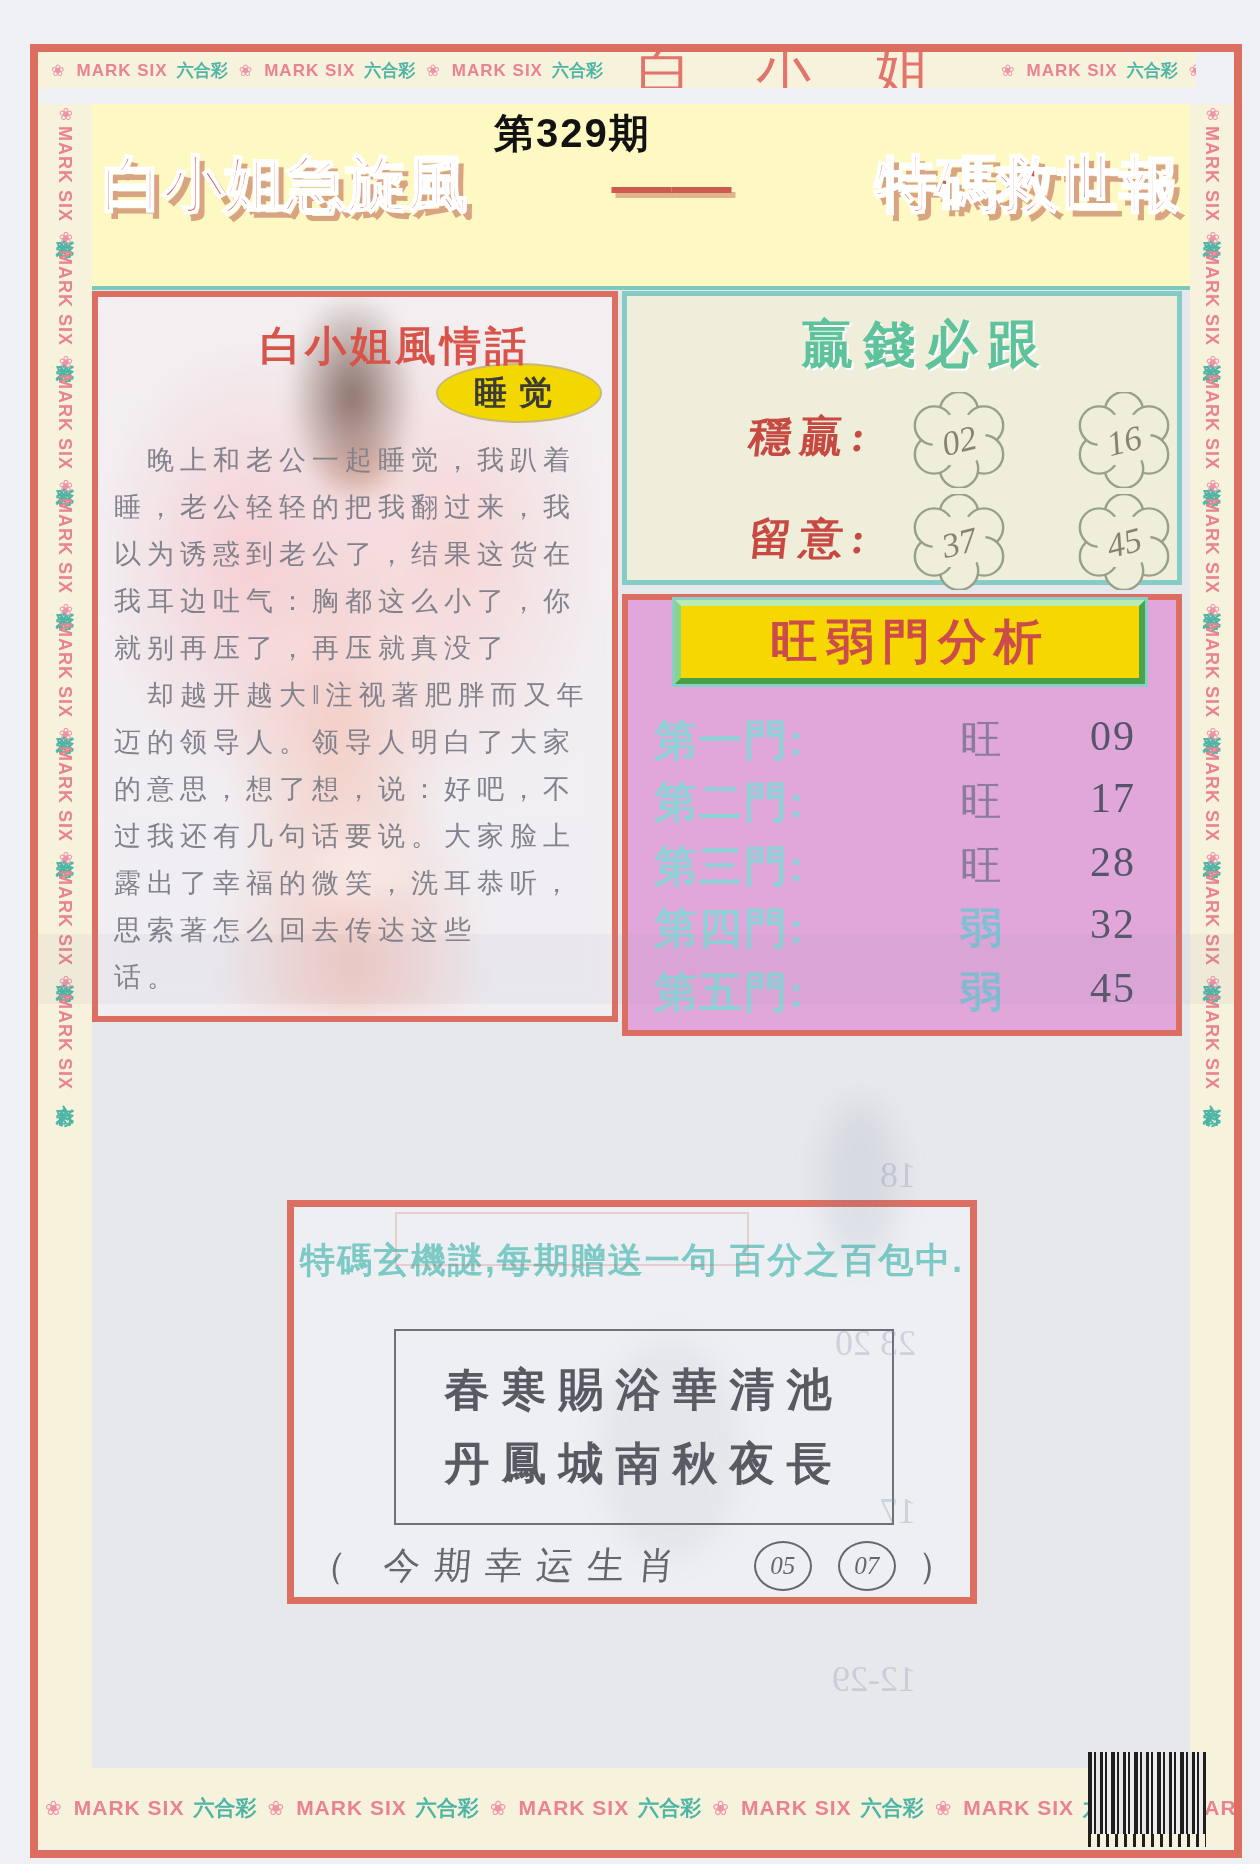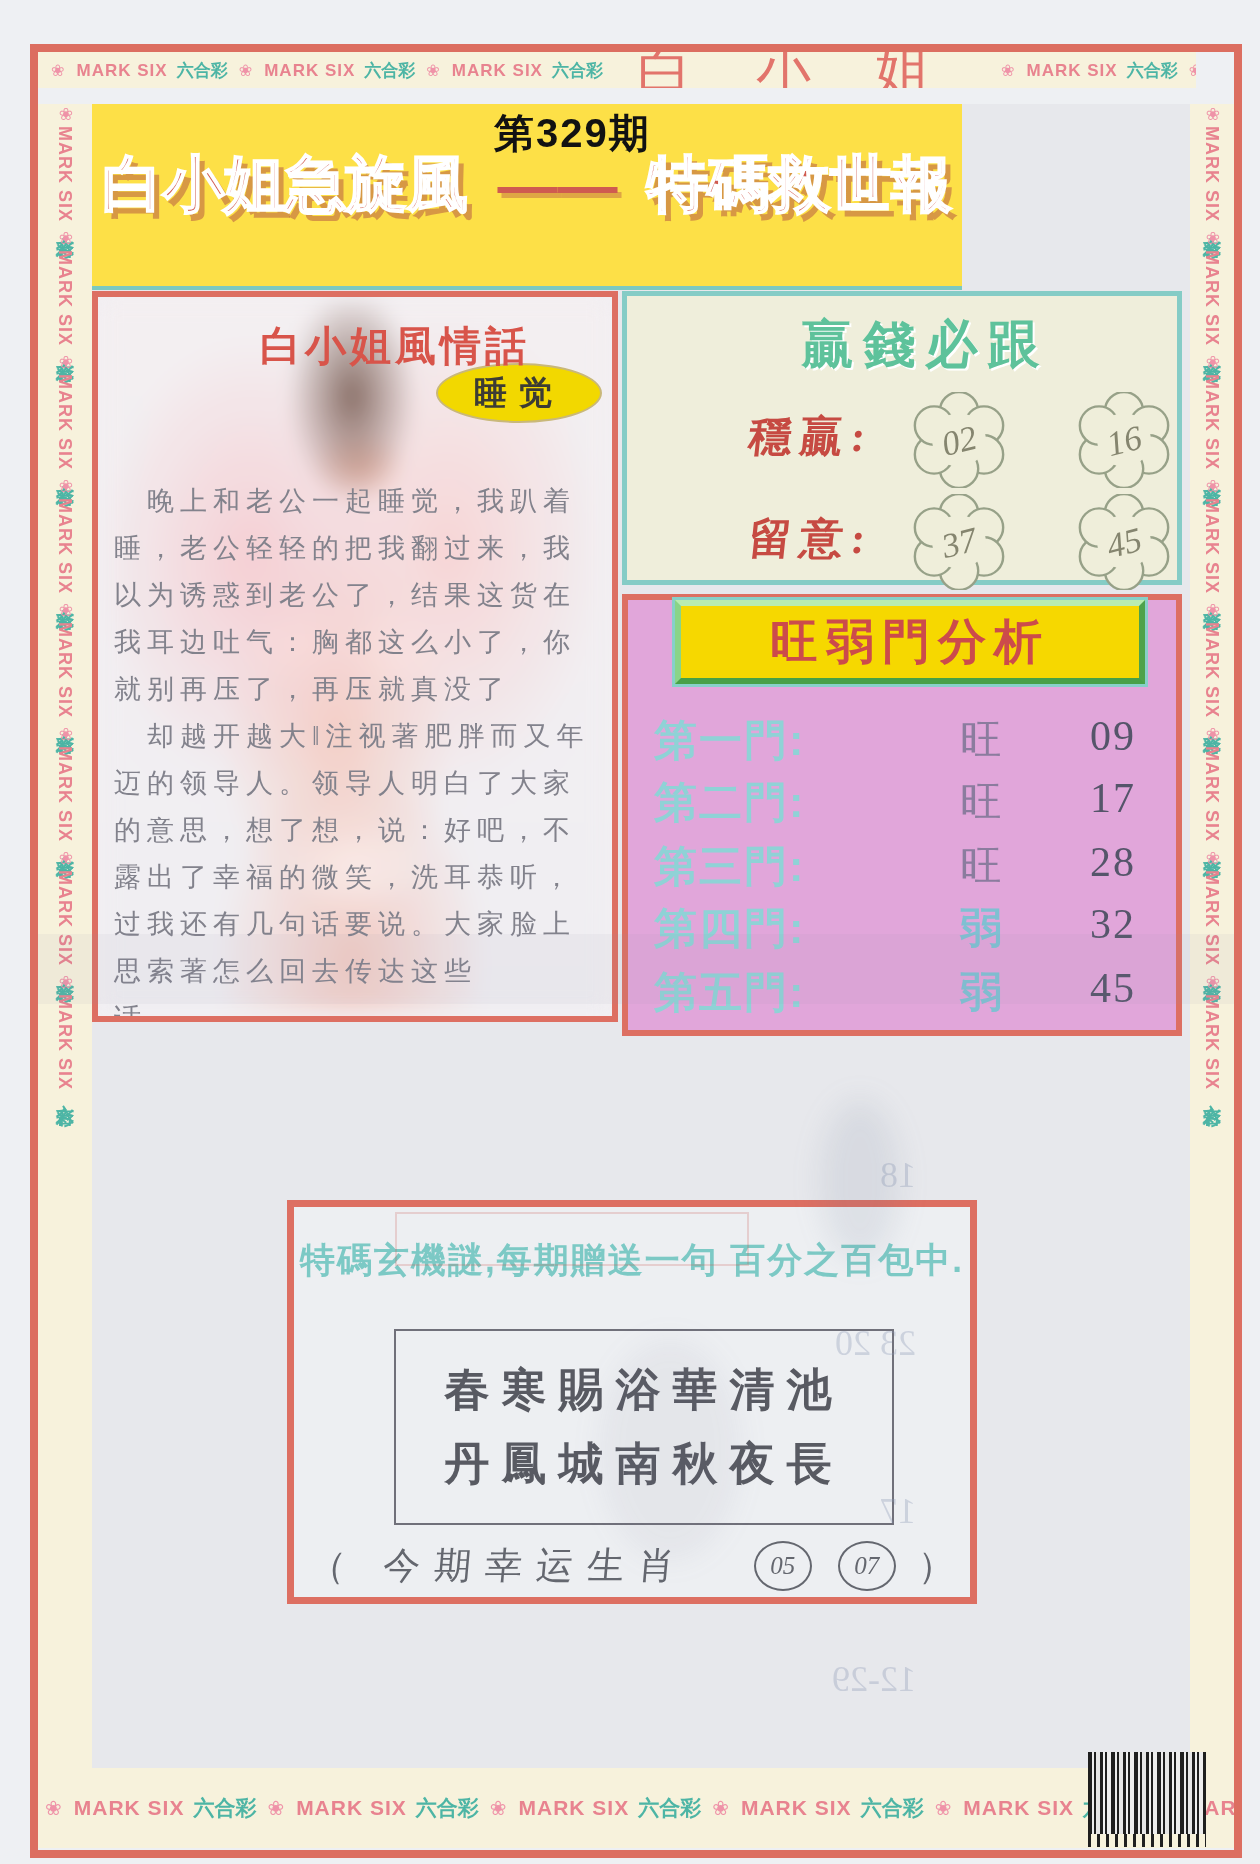--- a/index.html
+++ b/index.html
@@ -16,21 +16,21 @@
   .strip .cn{color:#4db5a5;font-weight:bold;margin:0 4px;}
   .strip-top{left:38px;top:52px;width:1152px;height:36px;display:flex;align-items:center;font-size:17px;white-space:nowrap;padding-left:6px;}
   .strip-bottom{left:38px;top:1768px;width:1196px;height:80px;display:flex;align-items:center;justify-content:space-around;font-size:21px;white-space:nowrap;}
   .strip-left,.strip-right{writing-mode:vertical-rl;text-orientation:mixed;font-size:18px;letter-spacing:2px;}
   .strip-left{left:38px;top:104px;width:54px;height:1664px;line-height:54px;}
   .strip-right{left:1190px;top:104px;width:44px;height:1664px;line-height:44px;}
 
   .masthead{font-size:55px;color:#e2746b;font-weight:normal;letter-spacing:64px;line-height:52px;margin:0 0 0 30px;white-space:nowrap;}
 
   
-  .banner{position:absolute;left:92px;top:104px;width:870px;height:182px;background:#fde047;border-bottom:4px solid #7cc9c0;z-index:4;}
+  .banner{position:absolute;left:92px;top:104px;width:1098px;height:182px;background:#fef9c3;border-bottom:4px solid #7cc9c0;z-index:4;}
   .banner-issue{position:absolute;left:402px;top:2px;font-size:40px;font-weight:bold;color:#121212;letter-spacing:2px;}
   .banner-row{position:absolute;left:10px;right:10px;top:40px;display:flex;justify-content:space-between;align-items:center;}
   .banner-big{font-size:61px;font-weight:bold;color:#cf5b50;white-space:nowrap;
     -webkit-text-stroke:2px #ffffff;text-shadow:6px 7px 0 rgba(178,80,66,.5);}
   .banner-dash{font-size:60px;font-weight:bold;color:#cf5b50;text-shadow:4px 5px 0 rgba(178,80,66,.4);}
 
   
   .article{position:absolute;left:92px;top:291px;width:514px;height:719px;border:6px solid #dd6f62;background:#f2eff2;z-index:4;overflow:hidden;}
   .photo{position:absolute;inset:4px;filter:blur(9px);opacity:.9;background:
     radial-gradient(90px 150px at 250px 95px, rgba(96,62,50,.8), rgba(96,62,50,0) 72%),
@@ -38,21 +38,21 @@
     radial-gradient(210px 300px at 150px 260px, rgba(247,198,203,.85), rgba(247,198,203,0) 75%),
     radial-gradient(210px 320px at 345px 250px, rgba(249,206,206,.85), rgba(249,206,206,0) 75%),
     radial-gradient(150px 260px at 235px 430px, rgba(245,201,190,.95), rgba(245,201,190,0) 78%),
     radial-gradient(70px 52px at 200px 345px, rgba(255,255,255,.95), rgba(255,255,255,0) 85%),
     radial-gradient(70px 52px at 285px 350px, rgba(255,255,255,.9), rgba(255,255,255,0) 85%),
     radial-gradient(90px 70px at 250px 560px, rgba(255,255,255,.85), rgba(255,255,255,0) 85%),
     radial-gradient(170px 250px at 250px 660px, rgba(244,196,186,.9), rgba(244,196,186,0) 80%),
     linear-gradient(#f4eff1,#efeef2);}
   .article-title{position:absolute;left:162px;top:22px;font-size:41px;font-weight:bold;color:#d8544a;letter-spacing:4px;z-index:2;}
   .article-bubble{position:absolute;left:338px;top:66px;width:162px;height:56px;background:#f2d800;border:2px solid #c9b87a;border-radius:50%;display:flex;align-items:center;justify-content:center;font-size:33px;font-weight:bold;color:#3c3c34;letter-spacing:12px;z-index:1;}
-  .story{position:absolute;left:16px;top:140px;width:488px;font-size:27px;line-height:47px;letter-spacing:6px;color:#82828c;font-family:"Liberation Serif",serif;z-index:2;margin-top:41px;}
+  .story{position:absolute;left:16px;top:140px;width:488px;font-size:27px;line-height:47px;letter-spacing:6px;color:#82828c;font-family:"Liberation Serif",serif;z-index:2;}
 
   
   .win{position:absolute;left:622px;top:291px;width:550px;height:284px;border:5px solid #85ccc6;background:#efeedb;z-index:4;}
   .win-title{margin-top:14px;text-align:center;font-size:52px;font-weight:bold;color:#5ec29b;letter-spacing:10px;text-shadow:2px 2px 0 #ffffff;margin-left:47px;}
   .win-label{position:absolute;font-size:43px;font-weight:bold;color:#c64a42;transform:skewX(-6deg);font-family:"Liberation Serif",serif;letter-spacing:8px;}
   .flower{position:absolute;width:96px;height:96px;}
   .flower svg{width:100%;height:100%;}
   .flower text{font-size:36px;fill:#85856f;font-style:italic;font-family:"Liberation Serif",serif;}
 
   
@@ -140,22 +140,22 @@
     <div class="article-bubble">睡觉</div>
     <div class="story">
       <div>　晚上和老公一起睡觉，我趴着</div>
       <div>睡，老公轻轻的把我翻过来，我</div>
       <div>以为诱惑到老公了，结果这货在</div>
       <div>我耳边吐气：胸都这么小了，你</div>
       <div>就别再压了，再压就真没了</div>
       <div>　却越开越大‖注视著肥胖而又年</div>
       <div>迈的领导人。领导人明白了大家</div>
       <div>的意思，想了想，说：好吧，不</div>
+      <div>过我还有几句话要说。大家脸上</div>
       <div>露出了幸福的微笑，洗耳恭听，</div>
-      <div>过我还有几句话要说。大家脸上</div>
       <div>思索著怎么回去传达这些</div>
       <div>话。</div>
     </div>
   </div>
 
   <div class="win">
     <div class="win-title">贏錢必跟</div>
     <div class="win-label" style="left:122px;top:112px;">穩贏:</div>
     <div class="flower" style="left:284px;top:96px;">
       <svg viewBox="0 0 100 100">

